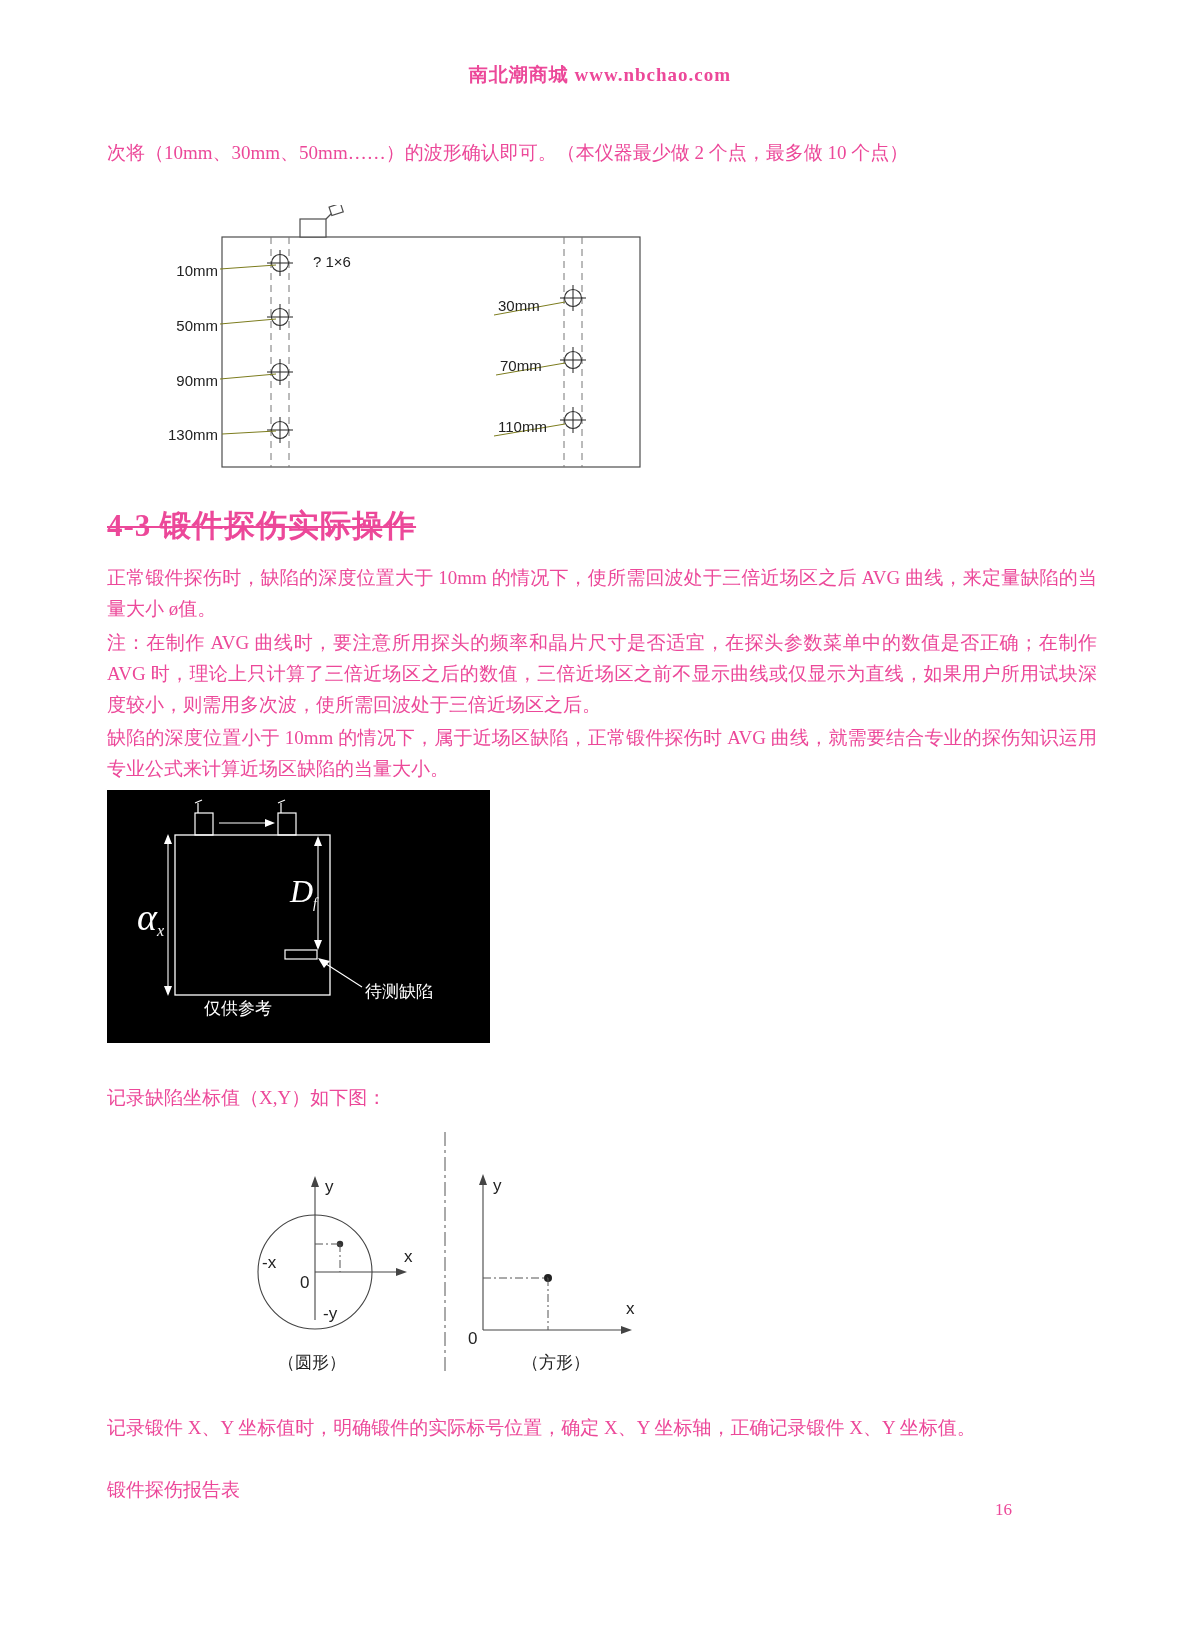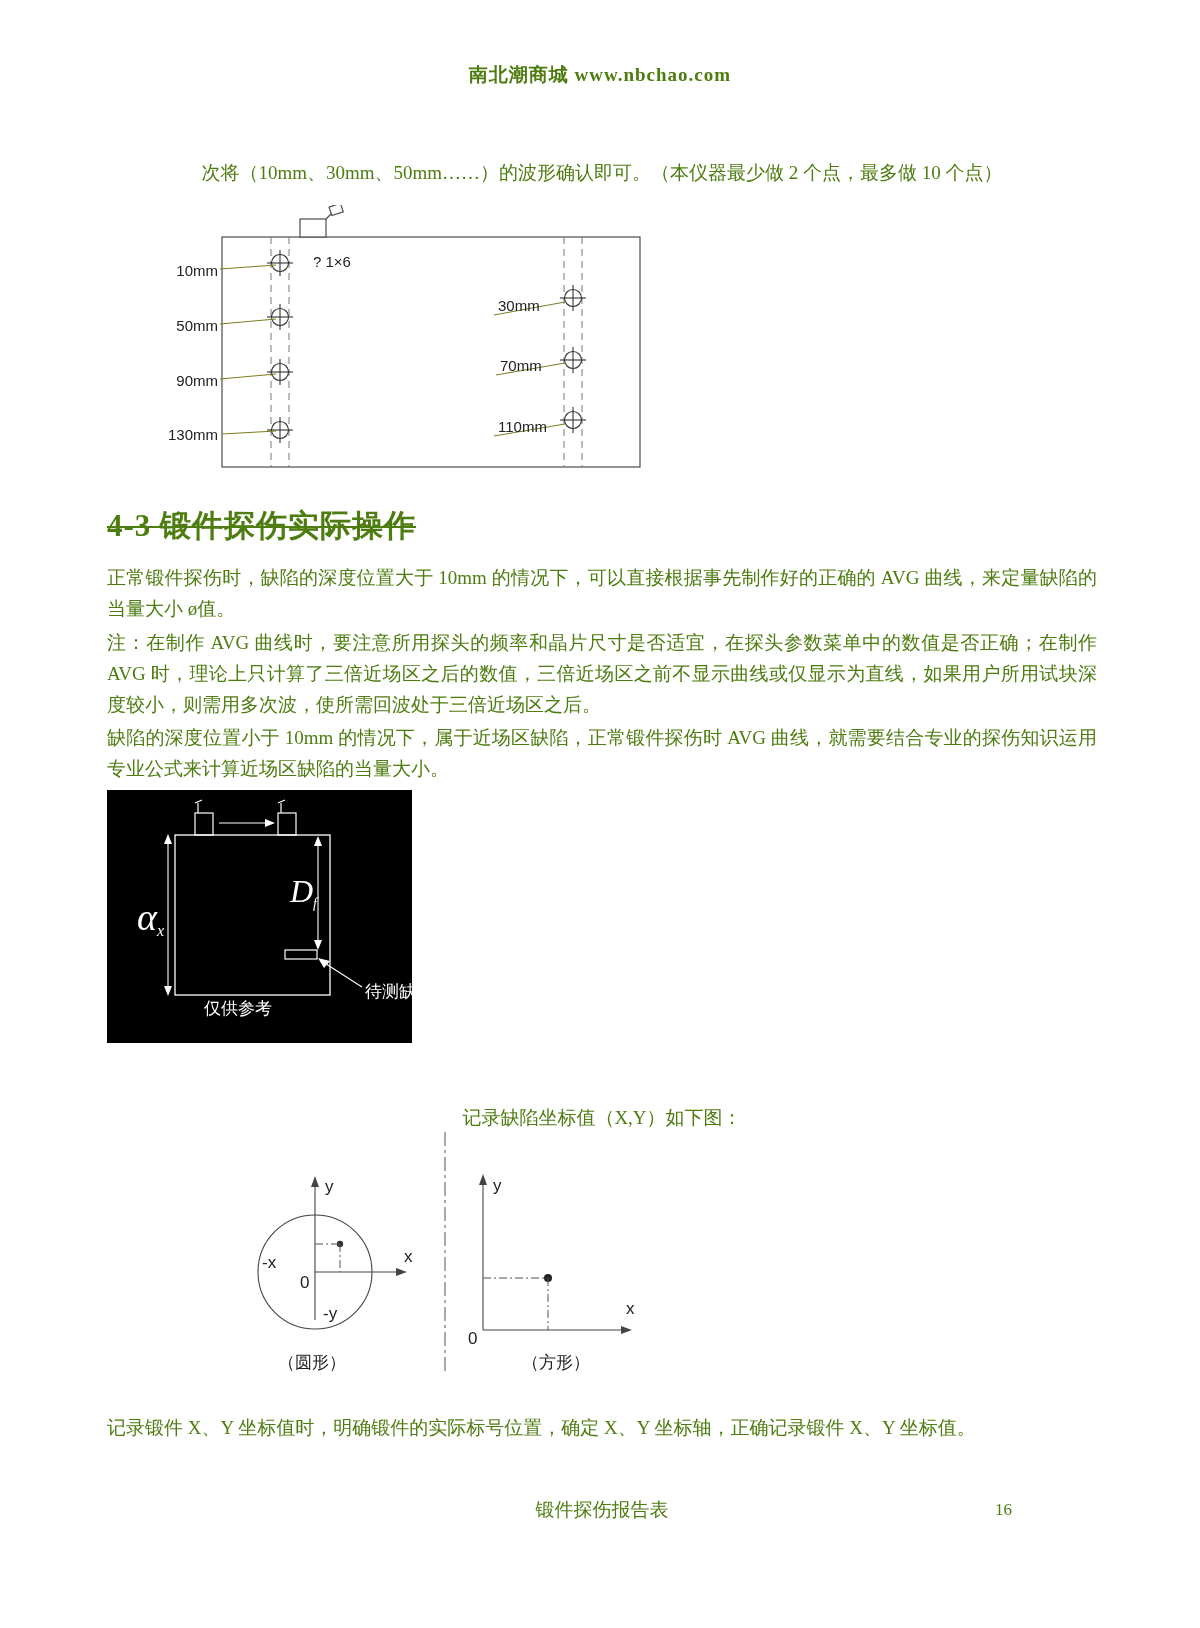--- a/index.html
+++ b/index.html
@@ -1,30 +1,30 @@
 <!DOCTYPE html>
 <html><head>
 <meta charset="utf-8">
 <style>
   * { margin:0; padding:0; box-sizing:border-box; }
   html,body { background:#888; }
   .page {
     position:relative; width:1200px; height:1628px; background:#ffffff;
     margin:0 auto; overflow:hidden;
-    font-family:"Liberation Serif","DejaVu Serif",serif; color:#4d7c0f;
+    font-family:"Liberation Serif","DejaVu Serif",serif; color:#ec4899;
   }
   .abs { position:absolute; }
   .site-header {
     top:62px; left:0; width:1200px; text-align:center;
     font-size:19px; font-weight:600; letter-spacing:1px;
   }
   .body-text {
     left:107px; width:990px; font-size:19px; line-height:31px; text-align:justify;
   }
-  .single-line { text-align:center; white-space:nowrap;margin-top:20px; }
+  .single-line { text-align:left; white-space:nowrap; }
   .section-heading {
     left:107px; top:505px; font-size:31px; font-weight:bold;
     text-decoration:line-through; text-decoration-thickness:2px;
     letter-spacing:1px;
     text-align:center;
   }
   .diagram-wrap { background:transparent; }
   .dark-box { background:#000000; }
   svg { display:block; }
   .lbl { font-family:"Liberation Sans","DejaVu Sans",sans-serif; font-size:15px; fill:#222; }
@@ -105,25 +105,25 @@
       <text class="lbl" x="348" y="106">30mm</text>
       <text class="lbl" x="350" y="166">70mm</text>
       <text class="lbl" x="348" y="227">110mm</text>
 
       <text class="lbl" x="163" y="62">? 1×6</text>
     </svg>
   </div>
 
   <h2 class="abs section-heading">4-3 锻件探伤实际操作</h2>
 
-  <div class="abs body-text" style="top:562px;">正常锻件探伤时，缺陷的深度位置大于 10mm 的情况下，可以直接根据事先制作好的正确的 AVG 曲线，来定量缺陷的当量大小 ø值。</div>
+  <div class="abs body-text" style="top:562px;">正常锻件探伤时，缺陷的深度位置大于 10mm 的情况下，使所需回波处于三倍近场区之后 AVG 曲线，来定量缺陷的当量大小 ø值。</div>
   <div class="abs body-text" style="top:627px;">注：在制作 AVG 曲线时，要注意所用探头的频率和晶片尺寸是否适宜，在探头参数菜单中的数值是否正确；在制作 AVG 时，理论上只计算了三倍近场区之后的数值，三倍近场区之前不显示曲线或仅显示为直线，如果用户所用试块深度较小，则需用多次波，使所需回波处于三倍近场区之后。</div>
   <div class="abs body-text" style="top:722px;">缺陷的深度位置小于 10mm 的情况下，属于近场区缺陷，正常锻件探伤时 AVG 曲线，就需要结合专业的探伤知识运用专业公式来计算近场区缺陷的当量大小。</div>
 
-  <div class="abs dark-box" style="left:107px; top:790px; width:305px; height:253px;">
+  <div class="abs dark-box" style="left:107px; top:790px; width:383px; height:253px;">
     <svg width="383" height="253" viewBox="0 0 383 253">
 
       <rect x="68" y="45" width="155" height="160" fill="none" stroke="#ffffff" stroke-width="1.3"></rect>
 
       <g stroke="#ffffff" fill="none" stroke-width="1.2">
         <rect x="88" y="23" width="18" height="22"></rect>
         <line x1="91" y1="23" x2="91" y2="13"></line>
           <line x1="88" y1="13" x2="95" y2="10"></line>
         <rect x="171" y="23" width="18" height="22"></rect>
         <line x1="174" y1="23" x2="174" y2="13"></line>

